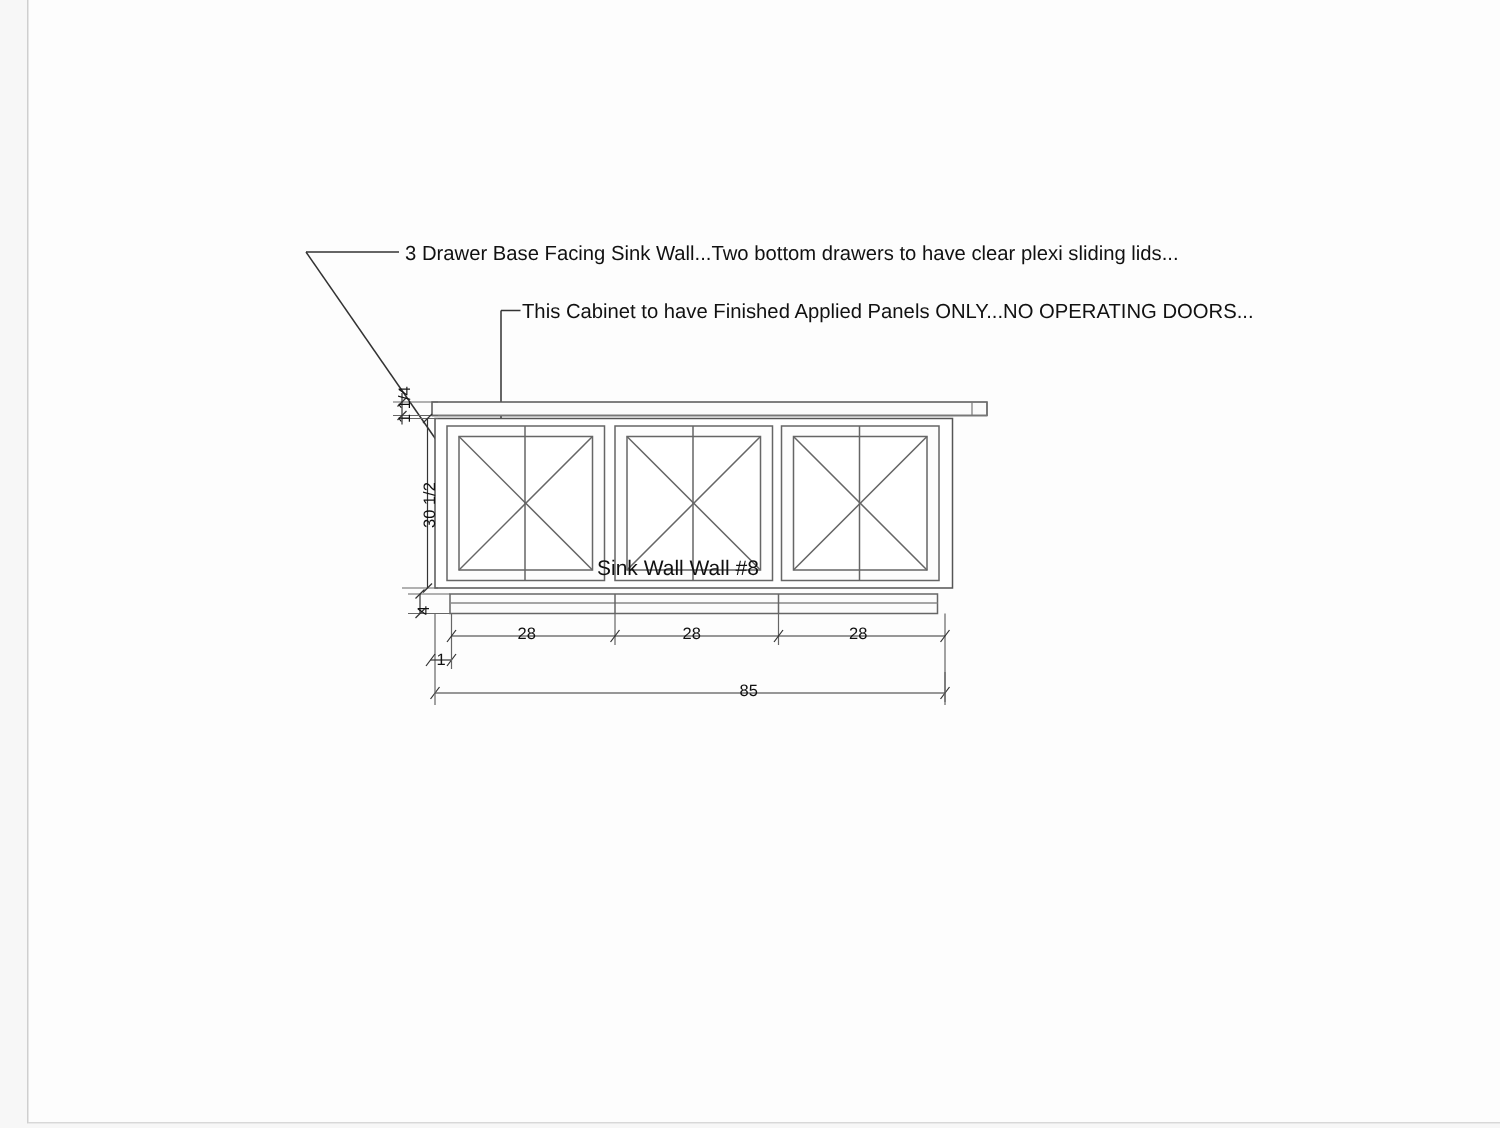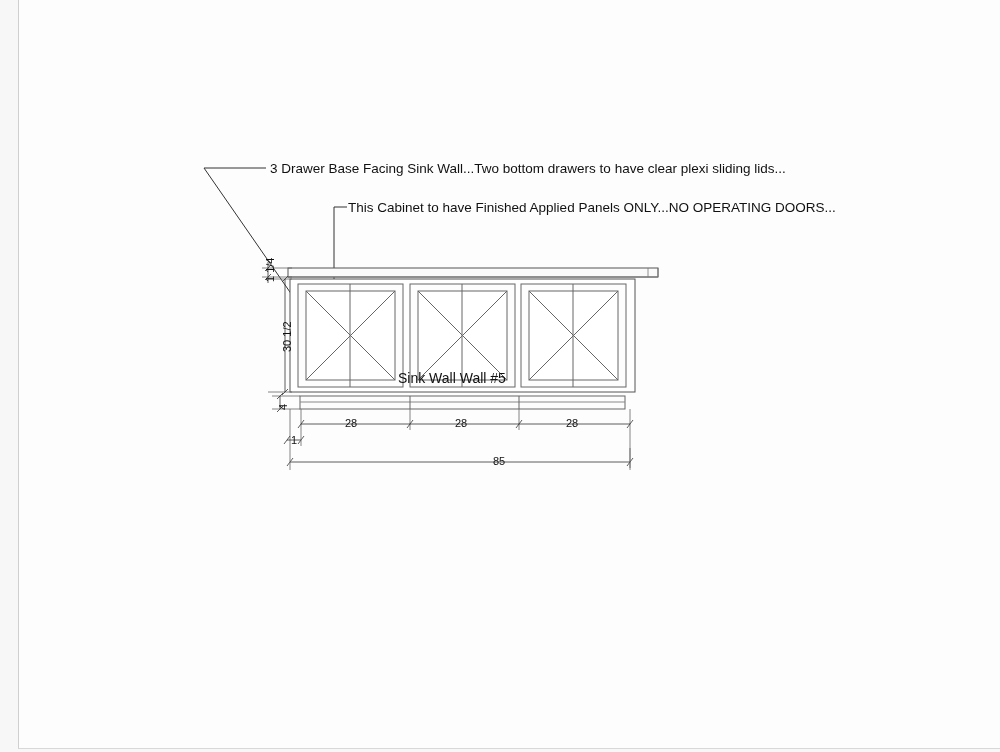--- a/index.html
+++ b/index.html
@@ -181,21 +181,21 @@
     <g stroke="#777" stroke-width="0.8" fill="none">
       <line x1="648" y1="268" x2="648" y2="277"></line>
       <line x1="658" y1="268" x2="658" y2="277"></line>
     </g>
   </svg>
 
   <div class="note" id="note-drawer">3 Drawer Base Facing Sink Wall...Two bottom drawers to have clear plexi sliding lids...</div>
 
   <div class="note" id="note-panels">This Cabinet to have Finished Applied Panels ONLY...NO OPERATING DOORS...</div>
 
-  <div class="label-center" id="label-sinkwall">Sink Wall Wall #5</div>
+  <div class="label-center" id="label-sinkwall">Sink Wall Wall #8</div>
 
   <div class="dimtext vert" style="left:264px; top:282px;">1 1/4</div>
 
   <div class="dimtext vert" style="left:281px; top:352px;">30 1/2</div>
 
   <div class="dimtext vert" style="left:277px; top:410px;">4</div>
 
   <div class="dimtext" style="left:291px; top:434px;">1</div>
 
   <div class="dimtext" style="left:345px; top:417px;">28</div>

